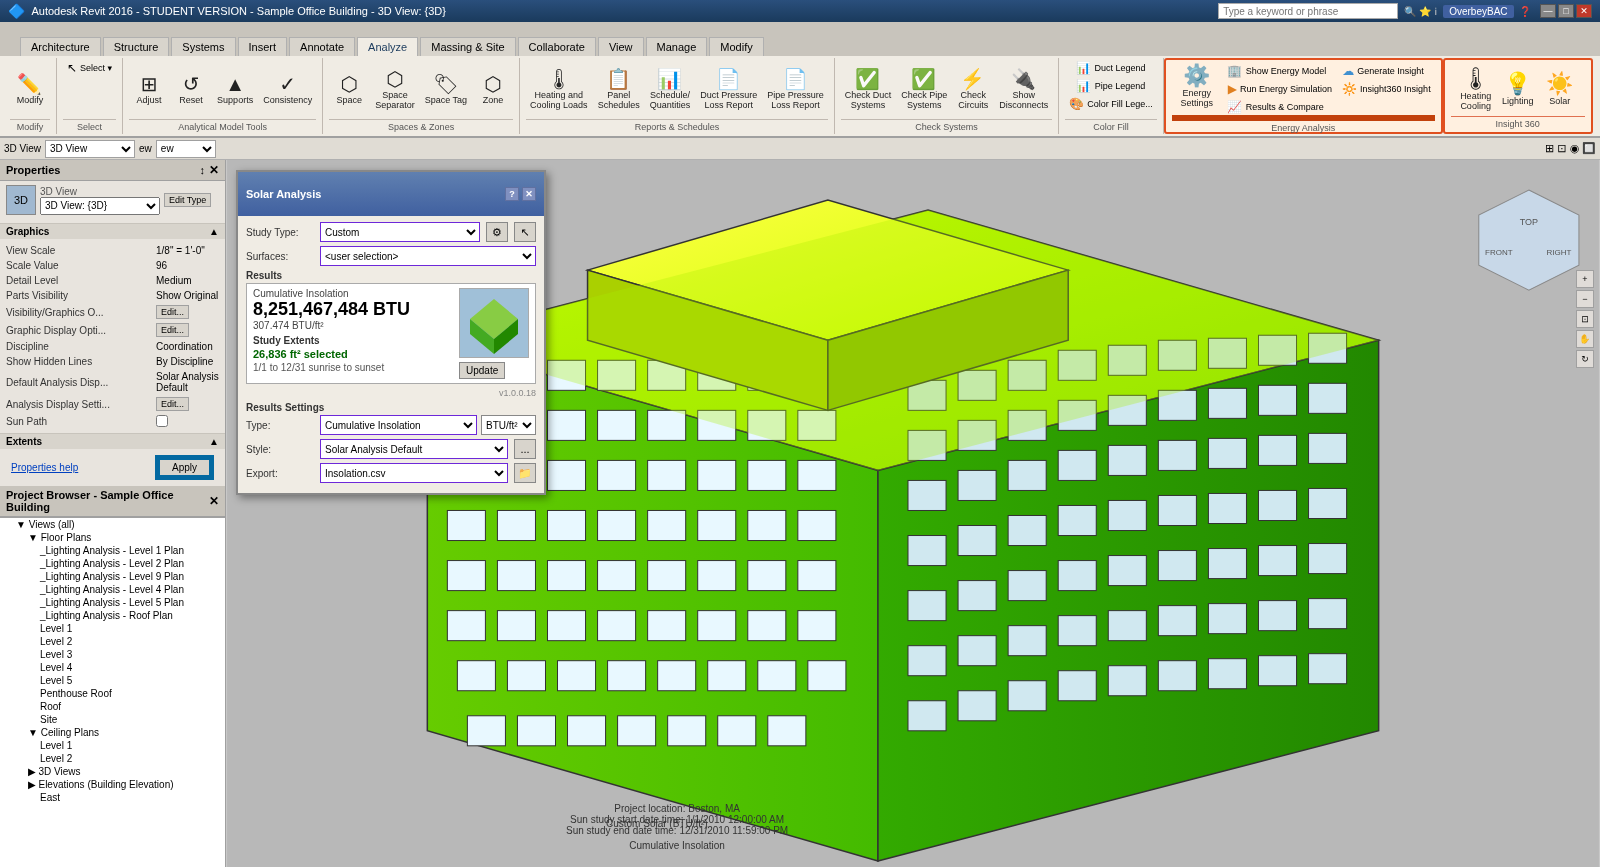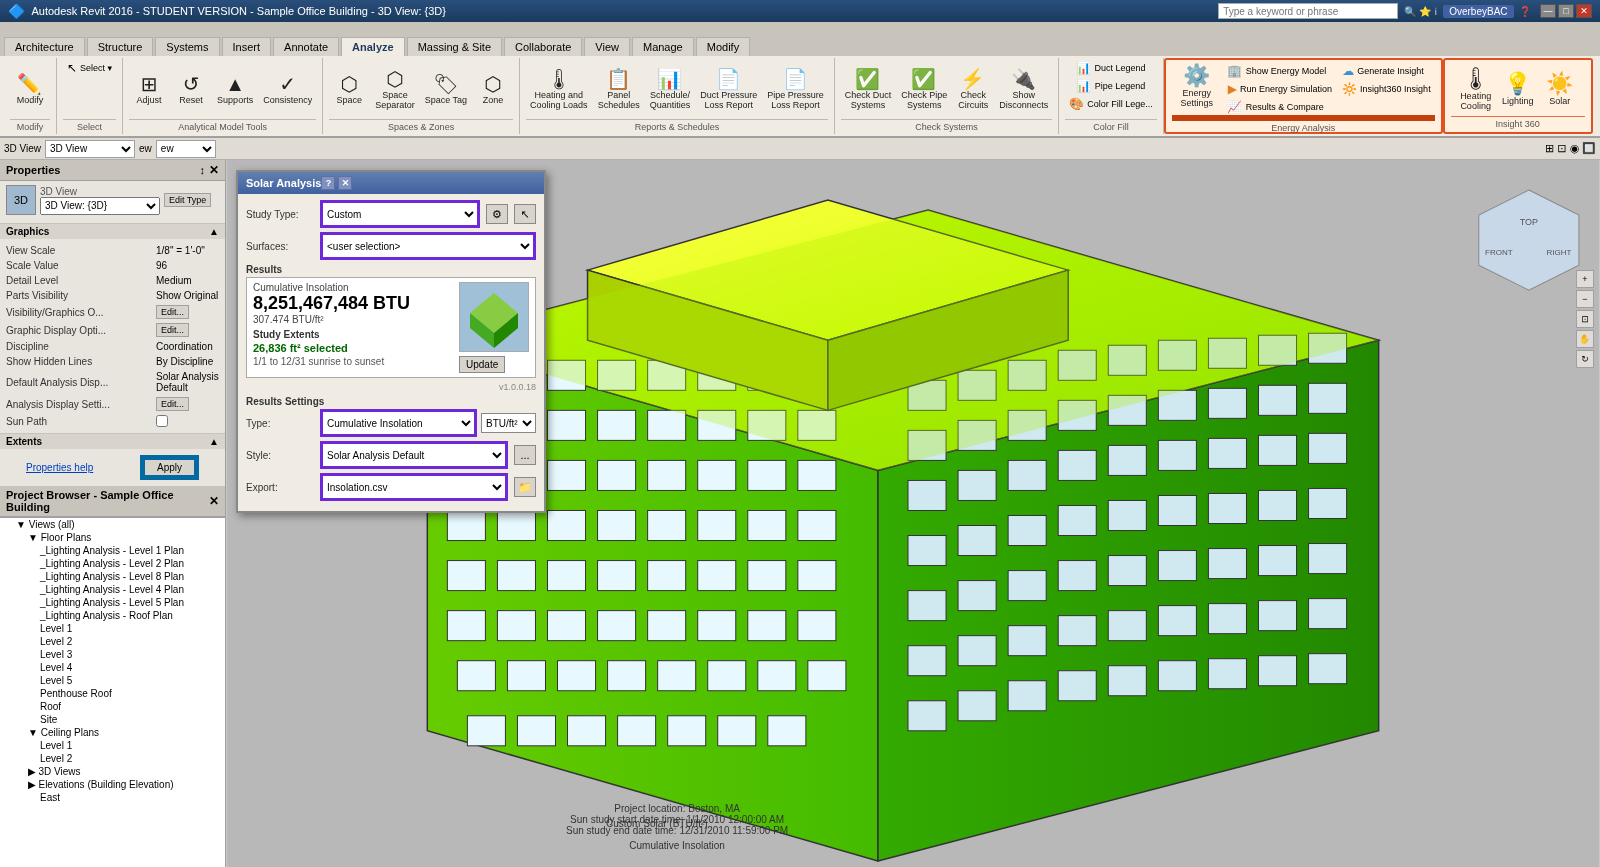--- a/index.html
+++ b/index.html
@@ -22,35 +22,35 @@
     
     #ribbon {
       background: #e8e4de;
       border-bottom: 2px solid #a0a0a0;
     }
     #ribbon-tabs {
       display: flex;
       background: #c8c4bc;
       height: 34px;
       align-items: flex-end;
-      padding-left: 4px;
+      padding-left: 20px;
       gap: 2px;
     }
     .ribbon-tab {
       padding: 2px 10px;
       font-size: 11px;
       cursor: pointer;
       background: #d8d4cc;
       border: 1px solid #b0b0b0;
       border-bottom: none;
       height: 19px;
       display: flex;
       align-items: center;
     }
-    .ribbon-tab.active { background: #f0ece4; font-weight: bold; color: #1a3a5c; }
+    .ribbon-tab.active { background: #f0ece4; font-weight: normal; color: #1a3a5c; }
 
     #ribbon-content {
       display: flex;
       height: 80px;
       padding: 2px 4px;
       gap: 0;
       background: #f0ece4;
     }
     .ribbon-group {
       display: flex;
@@ -203,38 +203,38 @@
       left: 10px;
       width: 310px;
       background: #f0ece4;
       border: 2px solid #888;
       box-shadow: 3px 3px 8px rgba(0,0,0,0.4);
       font-size: 11px;
     }
     .dialog-titlebar {
       background: linear-gradient(to bottom, #6080b0, #4060a0);
       color: #fff;
-      padding: 4px 8px;
-      display: flex;
-      justify-content: flex-start;
+      padding: 15px 8px;
+      display: flex;
+      justify-content: space-between;
       align-items: center;
       font-size: 11px;
       font-weight: bold;
     }
     .dialog-controls { display: flex; gap: 3px; }
     .dialog-btn { width: 14px; height: 14px; background: #8090c0; border: 1px solid #6070a0; color: #fff; font-size: 9px; cursor: pointer; display: flex; align-items: center; justify-content: center; }
     .dialog-body { padding: 6px 8px; }
     .dialog-row { display: flex; align-items: center; margin-bottom: 4px; gap: 4px; }
     .dialog-label { width: 70px; font-size: 10px; color: #333; }
     .dialog-select {
       flex: 1;
-      height: 28px;
+      height: 20px;
       font-size: 10px;
       background: #fff;
-      border: 3px solid #6d28d9;
+      border: 1px solid #6d28d9;
     }
     .dialog-section-label {
       font-weight: bold;
       font-size: 10px;
       margin: 4px 0 2px 0;
       color: #333;
     }
     .results-area {
       background: #fff;
       border: 1px solid #aaa;
@@ -347,21 +347,21 @@
       padding: 2px 12px;
       cursor: pointer;
       font-size: 10px;
       margin: 4px 6px;
       align-self: flex-end;
     }
 
     
     .help-link { color: #0040c0; text-decoration: underline; cursor: pointer; font-size: 10px; padding: 2px 6px; }
 
-    .properties-help-row { display: flex; justify-content: space-between; align-items: center; padding: 2px 20px; }
+    .properties-help-row { display: flex; justify-content: space-between; align-items: center; padding: 2px 5px; }
   </style>
 </head>
 <body>
 
 <div id="titlebar">
   <span style="font-size:14px; margin-right:6px;">🔷</span>
   <span style="font-size:11px;">Autodesk Revit 2016 - STUDENT VERSION - Sample Office Building - 3D View: {3D}</span>
   <span style="flex:1"></span>
   <input type="text" style="width: 180px; height: 16px; font-size: 10px; background: rgb(255, 255, 255); border: 1px solid rgb(170, 170, 170); padding: 0px 4px;" placeholder="Type a keyword or phrase">
   <span style="font-size:10px; color:#ccc; margin:0 6px;">🔍 ⭐ ℹ</span>
@@ -664,21 +664,21 @@
 
     <div class="panel-header">
       <span>Project Browser - Sample Office Building</span>
       <span class="panel-close">✕</span>
     </div>
     <div id="project-browser">
       <div class="tree-item indent1">▼ <span>Views (all)</span></div>
       <div class="tree-item indent2">▼ <span>Floor Plans</span></div>
       <div class="tree-item indent3">_Lighting Analysis - Level 1 Plan</div>
       <div class="tree-item indent3">_Lighting Analysis - Level 2 Plan</div>
-      <div class="tree-item indent3">_Lighting Analysis - Level 8 Plan</div>
+      <div class="tree-item indent3">_Lighting Analysis - Level 9 Plan</div>
       <div class="tree-item indent3">_Lighting Analysis - Level 4 Plan</div>
       <div class="tree-item indent3">_Lighting Analysis - Level 5 Plan</div>
       <div class="tree-item indent3">_Lighting Analysis - Roof Plan</div>
       <div class="tree-item indent3">Level 1</div>
       <div class="tree-item indent3">Level 2</div>
       <div class="tree-item indent3">Level 3</div>
       <div class="tree-item indent3">Level 4</div>
       <div class="tree-item indent3">Level 5</div>
       <div class="tree-item indent3">Penthouse Roof</div>
       <div class="tree-item indent3">Roof</div>

